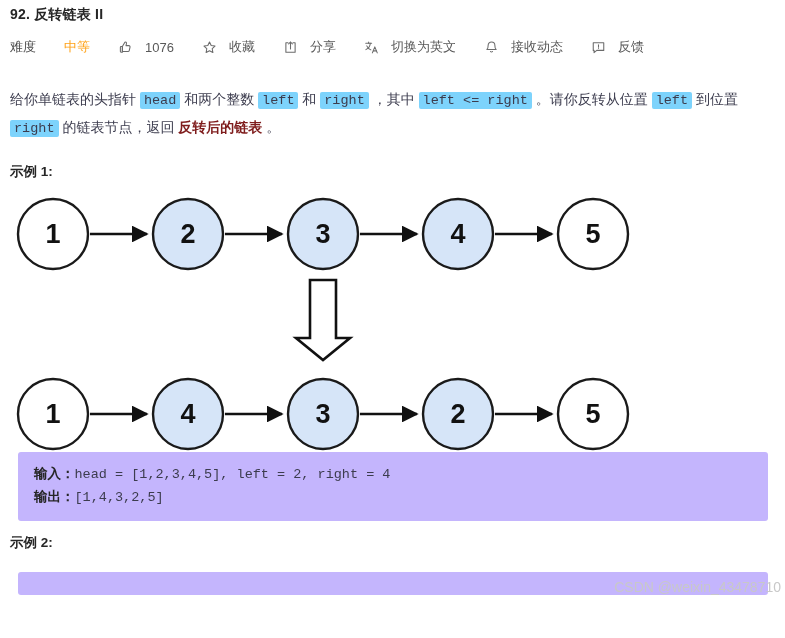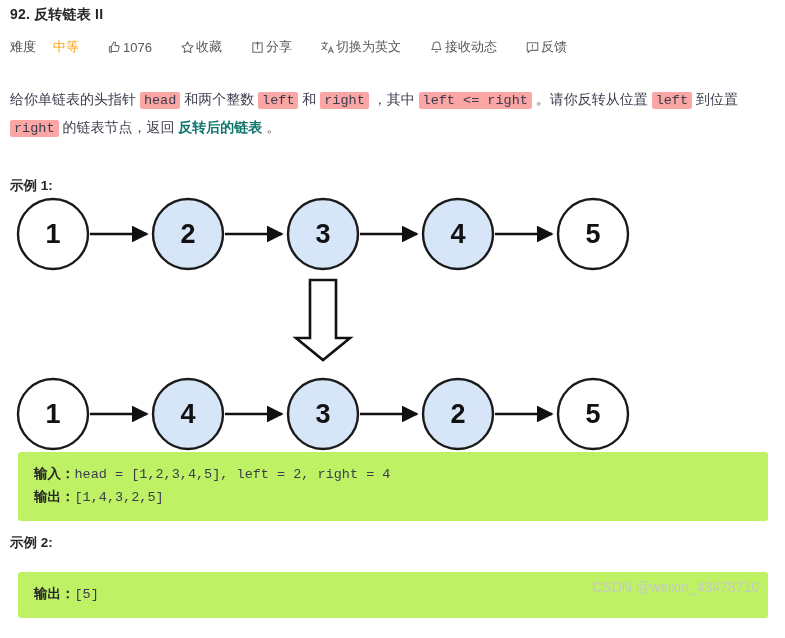--- a/index.html
+++ b/index.html
@@ -17,74 +17,74 @@
     position: absolute; left: 10px; top: 6px;
     font-size: 14px; font-weight: 600; color: #262626;
     letter-spacing: 0.2px;
   }
   .toolbar {
     position: absolute; left: 10px; top: 38px;
     display: flex; align-items: center; gap: 0;
     font-size: 13px; color: #3c3c4399;
   }
   .tb-item {
-    display: flex; align-items: center; gap: 1px;
+    display: flex; align-items: center; gap: 12px;
     color: #595959; white-space: nowrap;
   }
   .tb-label { font-size: 13px; text-align: right; }
   .tb-sep { display: inline-block; width: 28px; }
   .diff-label { color: #4b4b4b; font-size: 13px; }
   .diff-value { color: #ffa116; font-size: 13px; margin-left: 16px; }
   .count { color: #595959; font-size: 13px; }
   .ico { display: inline-block; width: 15px; height: 15px; flex: 0 0 15px; }
   .ico svg { display: block; width: 15px; height: 15px; }
 
   
   .desc {
     position: absolute; left: 10px; top: 86px; width: 758px;
     font-size: 14px; line-height: 27px; color: #3c3c4e;
   }
   code.chip {
     font-family: "Liberation Mono", "DejaVu Sans Mono", monospace;
-    background: #fca5a5; color: #3c3c4e;
+    background: #7dd3fc; color: #3c3c4e;
     padding: 1px 4px; border-radius: 2px; font-size: 13.5px;
   }
-  .desc b { font-weight: 700; color: #0f766e; }
+  .desc b { font-weight: 700; color: #7f1d1d; }
 
   
   .ex-head {
     position: absolute; left: 10px;
     font-size: 13.5px; font-weight: 700; color: #262626;
   }
-  #ex1-head { top: 177px; text-align: right; }
+  #ex1-head { top: 163px; text-align: right; }
   #ex2-head { top: 534px; }
 
   
   .diagram { position: absolute; left: 0px; top: 188px; width: 700px; height: 270px; }
   .diagram svg { display: block; }
 
   
   .codeblock {
     position: absolute; left: 18px; width: 750px;
-    background: #bef264; border-radius: 3px;
+    background: #c4b5fd; border-radius: 3px;
     padding: 11px 16px 12px 16px;
     font-family: "Liberation Mono", "DejaVu Sans Mono", monospace;
     font-size: 13.5px; line-height: 22px; color: #3c3c4e;
   }
   #code-1 { top: 452px; }
   #code-2 { top: 572px; }
   .codeblock .k {
     font-family: "Liberation Sans", "DejaVu Sans", sans-serif;
     font-weight: 700; color: #262626; font-size: 13.5px;
   }
   .codeline { white-space: pre; }
 
   
   .watermark {
-    position: absolute; right: 26px; bottom: 8px;
+    position: absolute; right: 4px; bottom: 8px;
     font-size: 14px; color: #c8c8c8;
     font-family: "Liberation Sans", "DejaVu Sans", sans-serif;
   }
 </style>
 </head>
 <body>
 
 <div class="page">
 
   <div class="title">92. 反转链表 II</div>
@@ -232,18 +232,17 @@
   </div>
 
   <div class="codeblock" id="code-1">
     <div class="codeline"><span class="k">输入：</span><span>head = [1,2,3,4,5], left = 2, right = 4</span></div>
     <div class="codeline"><span class="k">输出：</span><span>[1,4,3,2,5]</span></div>
   </div>
 
   <div class="ex-head" id="ex2-head">示例 2:</div>
 
   <div class="codeblock" id="code-2">
-    <div class="codeline"><span class="k">输出：</span><span>[5]</span></div>
   </div>
 
   <div class="watermark">CSDN @weixin_43478710</div>
 
 </div>
 
 </body></html>

